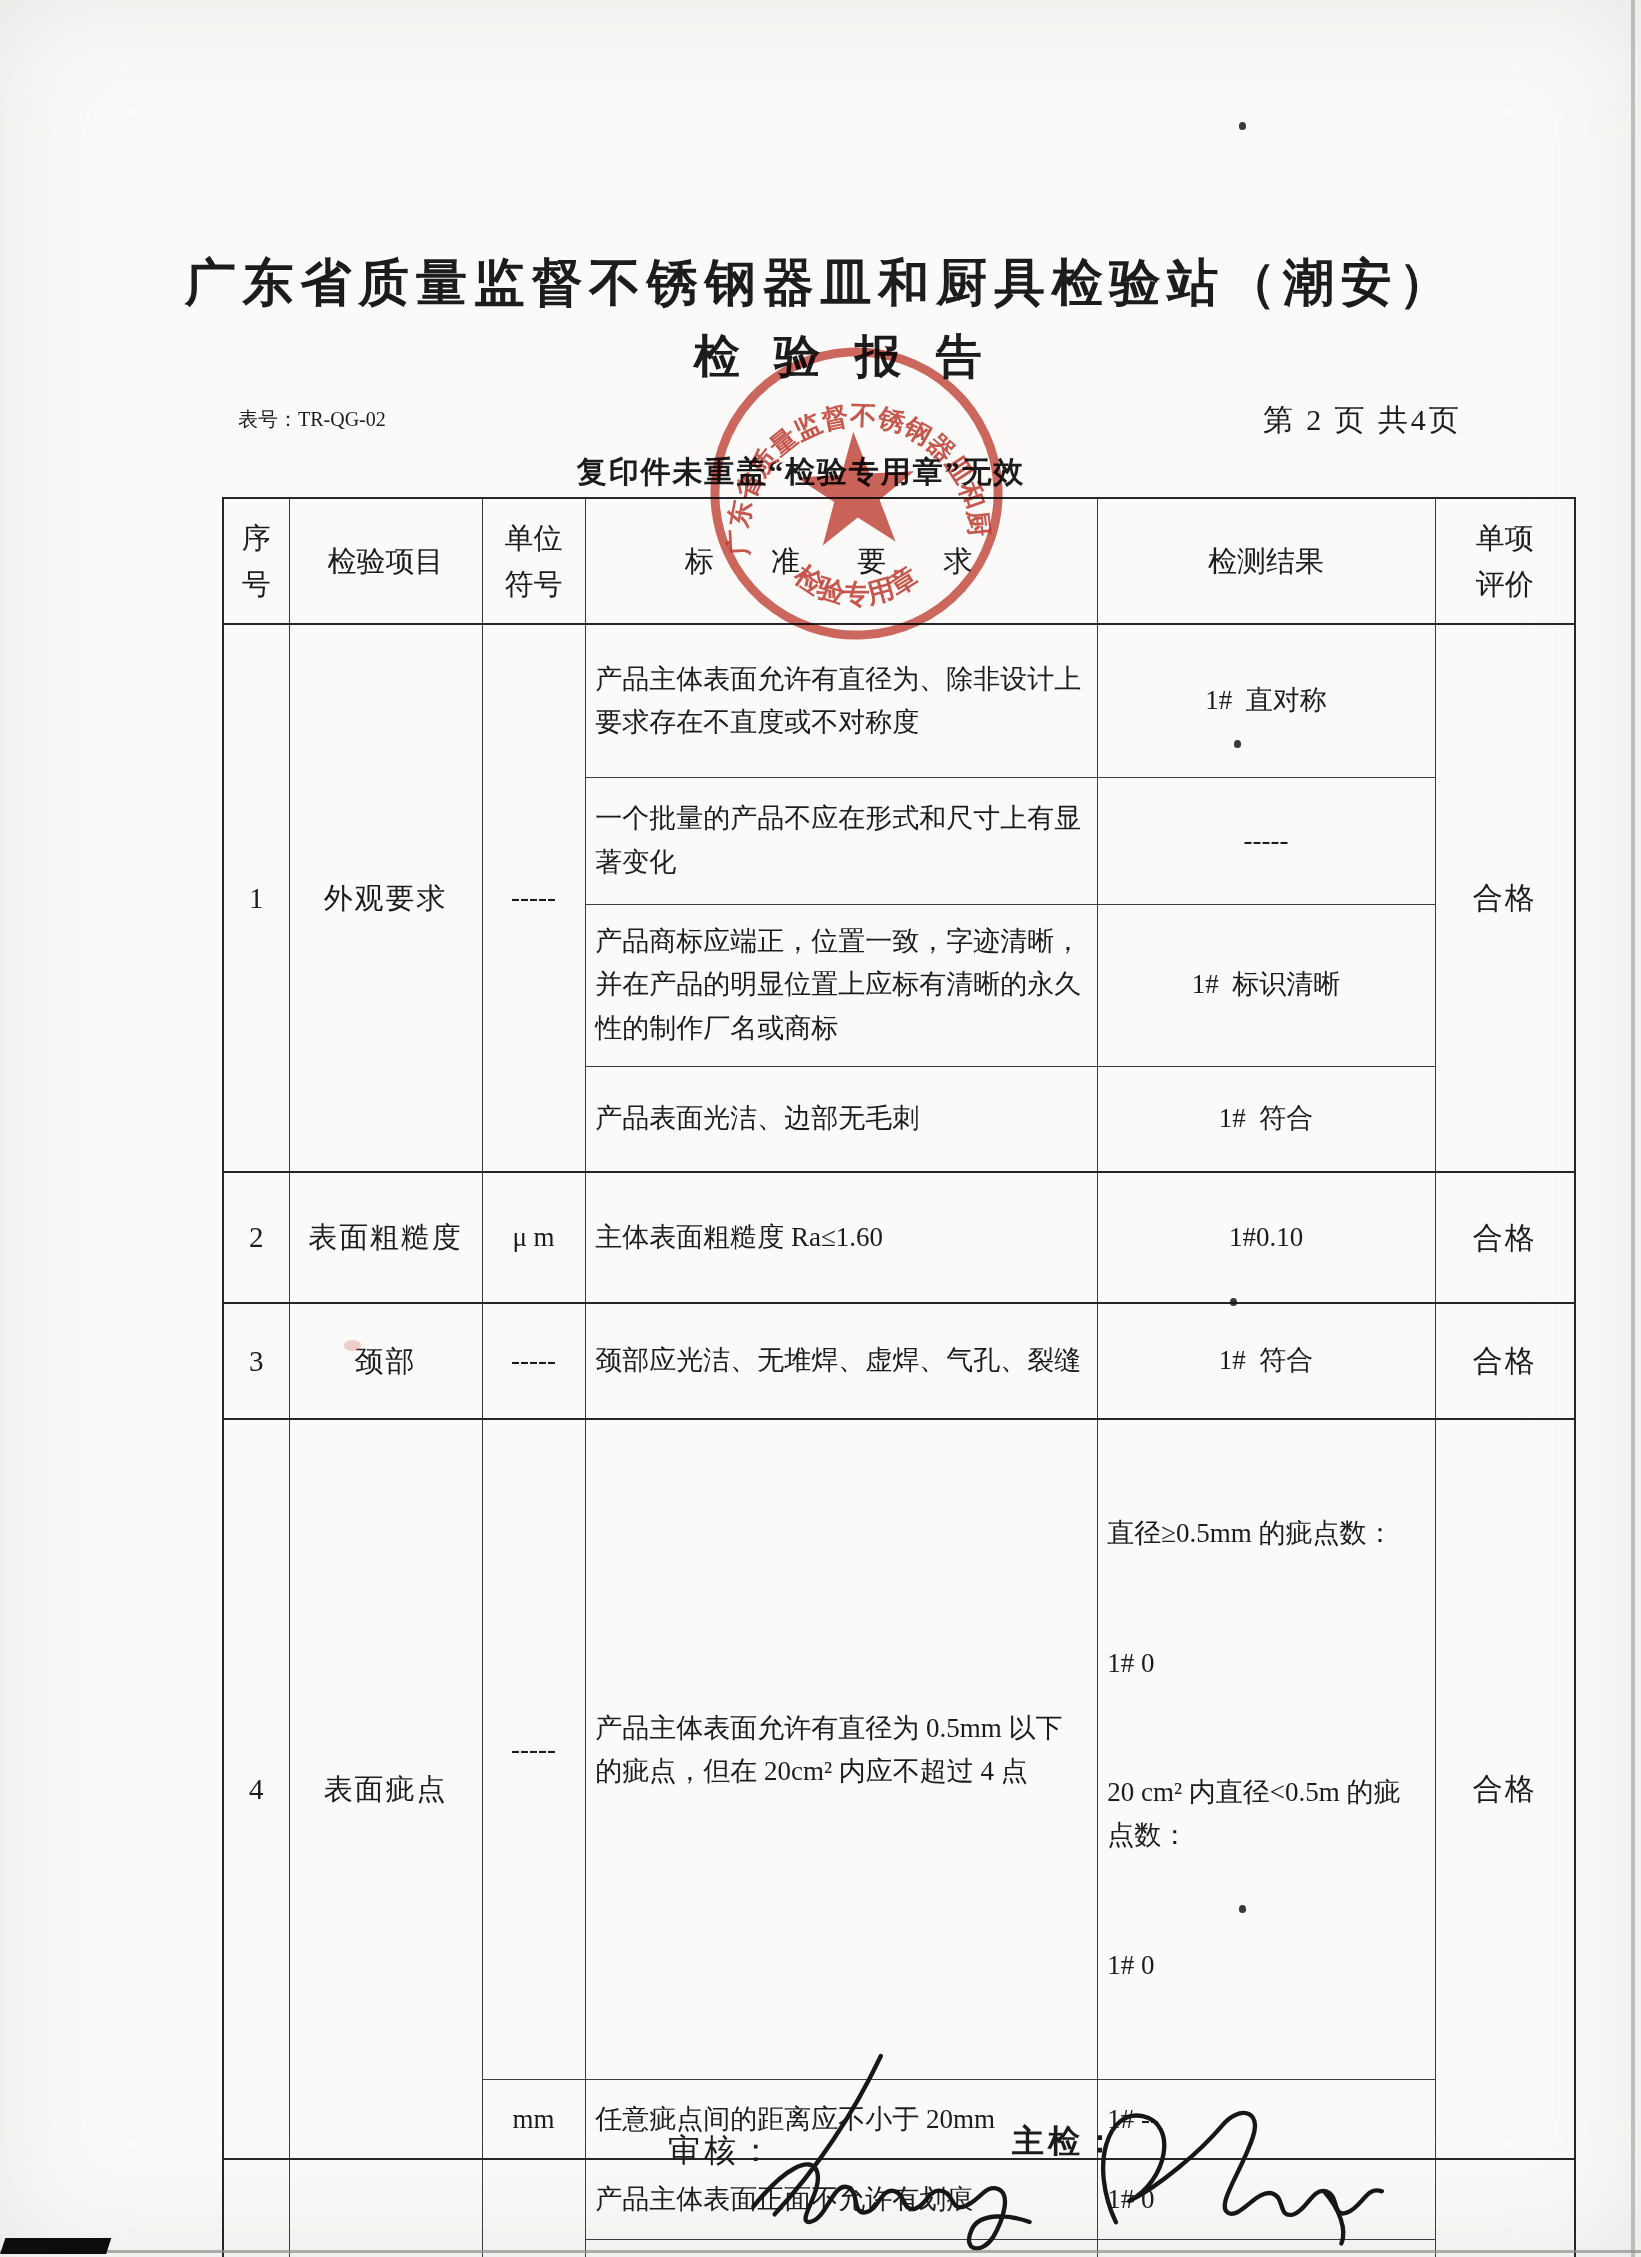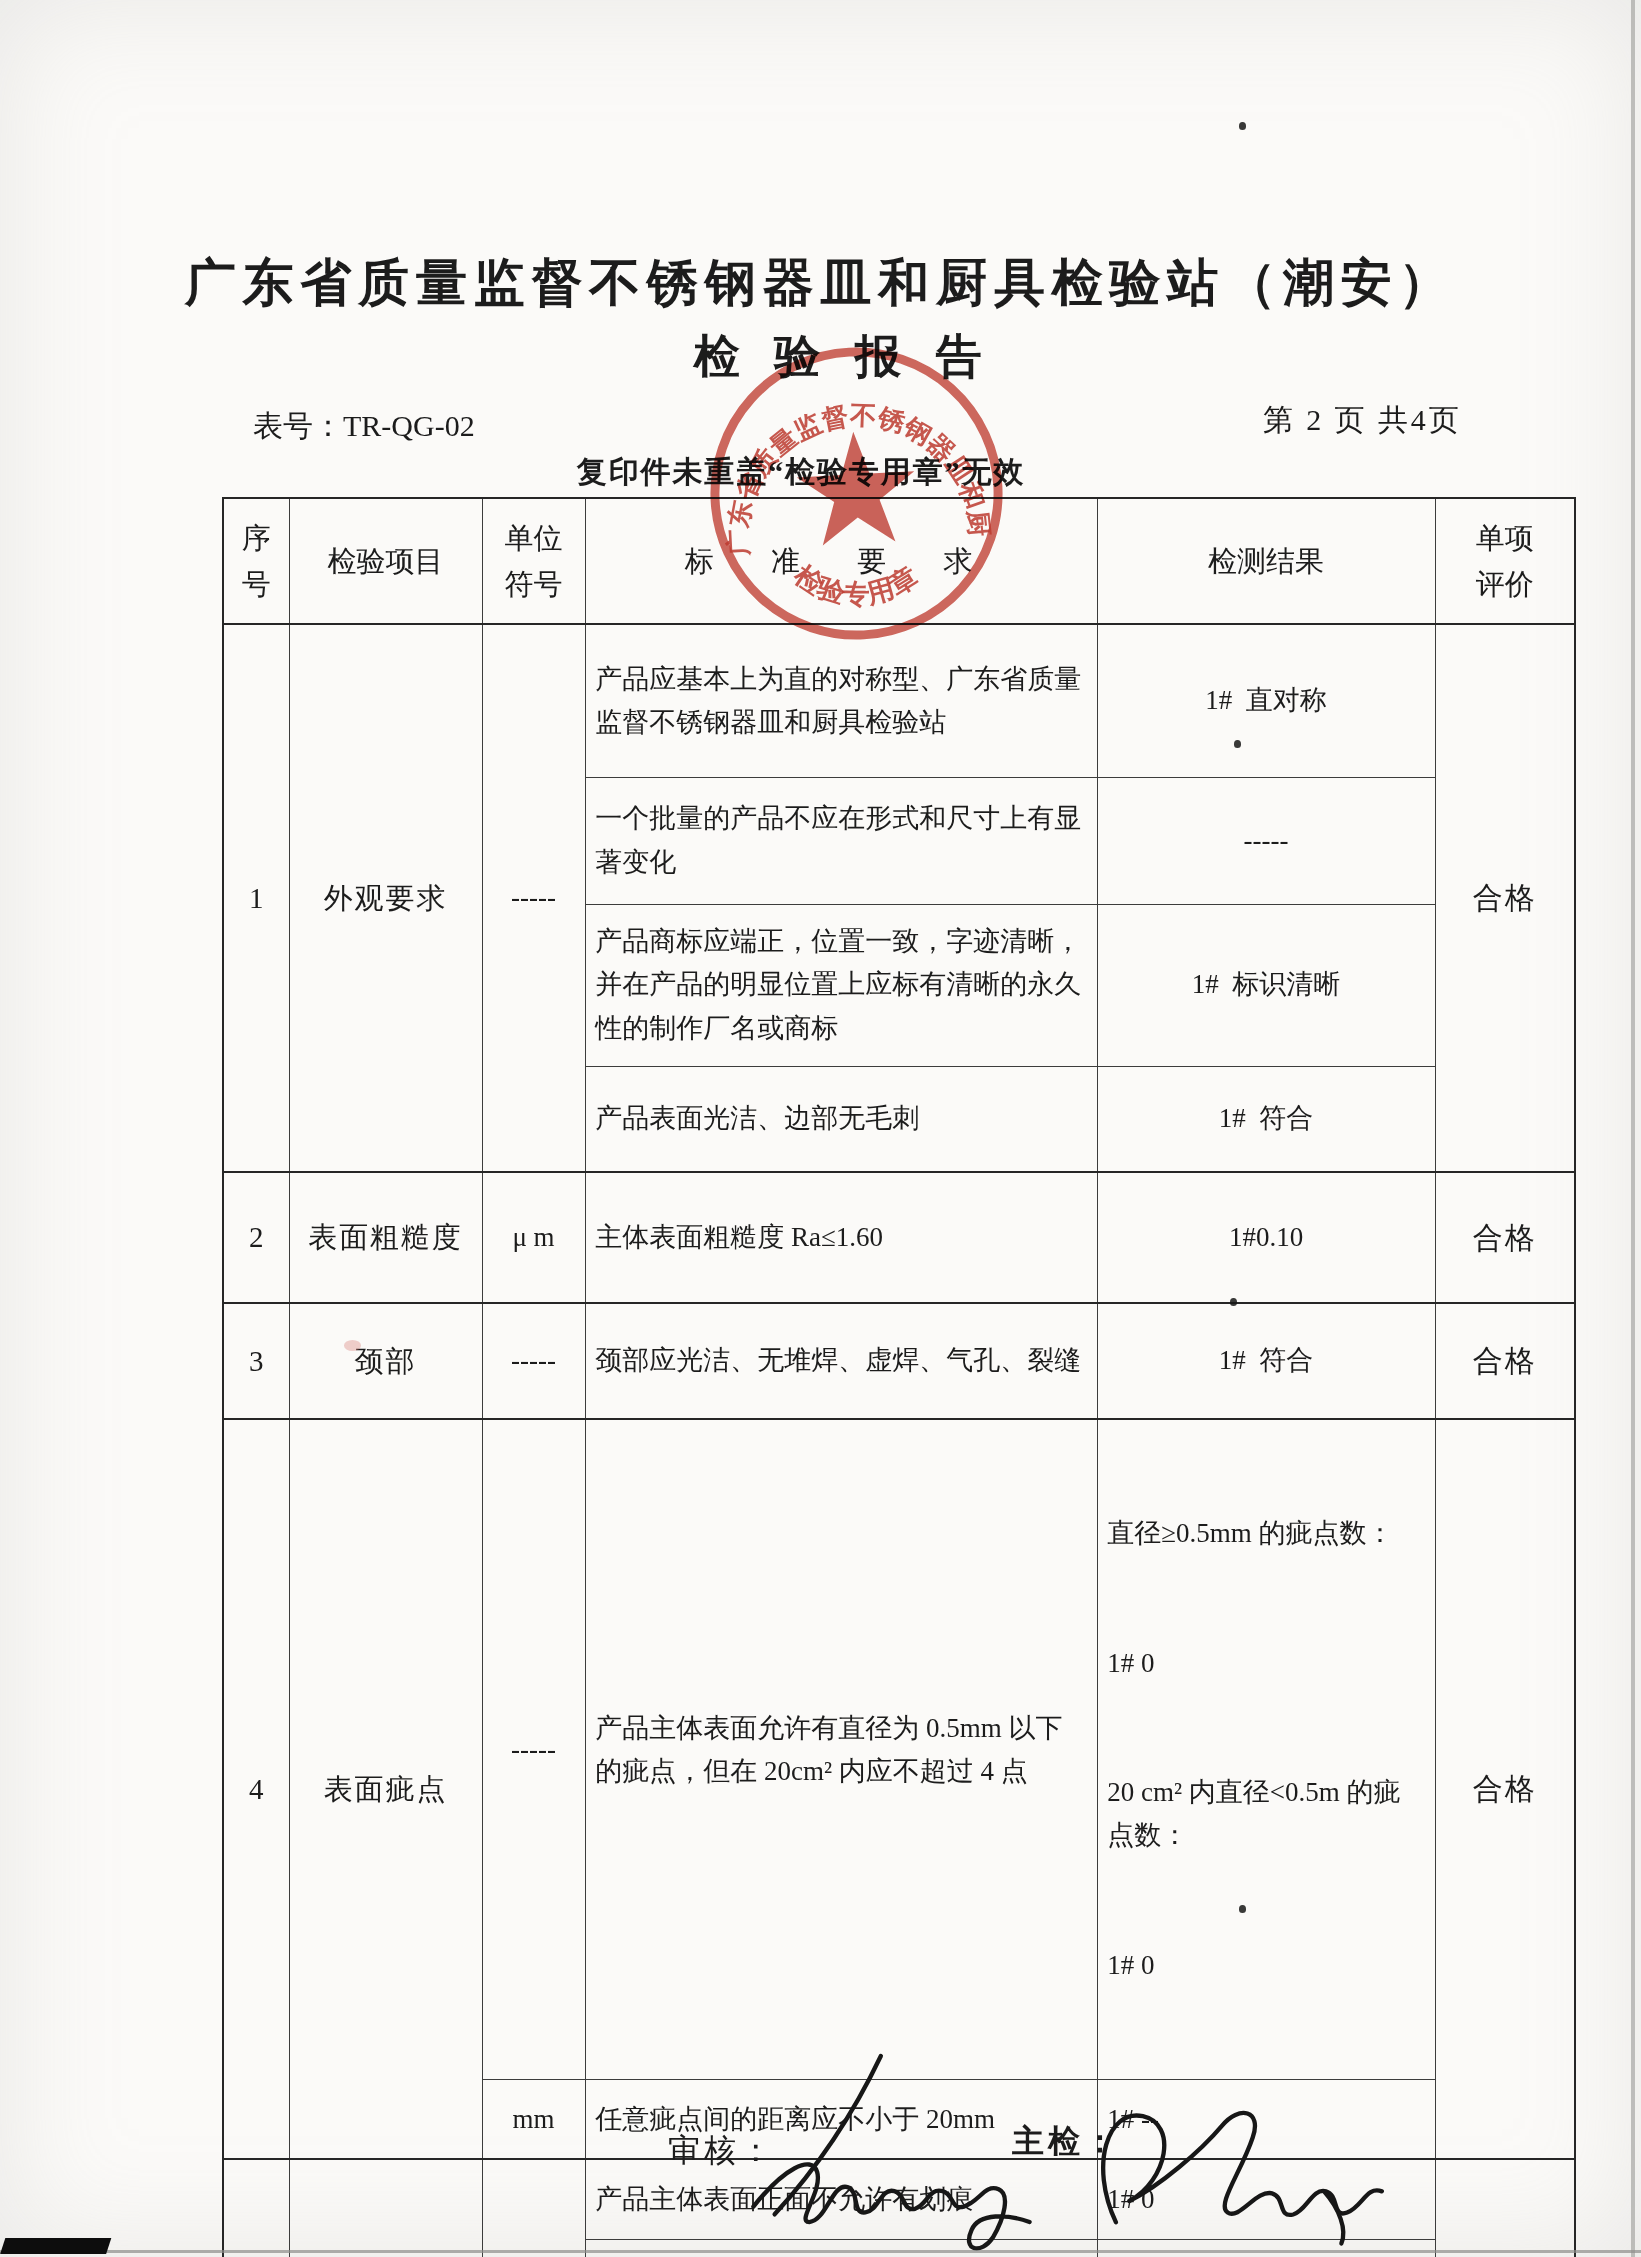--- a/index.html
+++ b/index.html
@@ -11,21 +11,21 @@
   }
   .page{position:absolute;inset:0;background:#fbfaf8;
     box-shadow:inset 0 0 116px rgba(180,180,175,.25);}
   
   .report-no{position:absolute;left:1192px;top:145px;width:425px;
     font-size:43px;letter-spacing:1px;white-space:nowrap;}
   .title{position:absolute;left:0;right:0;top:249px;text-align:center;
     font-size:51px;font-weight:bold;letter-spacing:6.8px;white-space:nowrap;}
   .subtitle{position:absolute;left:0;right:0;top:326px;text-align:center;
     font-size:46px;font-weight:bold;letter-spacing:11.6px;margin-left:46px;}
-  .form-no{position:absolute;left:253px;top:406px;font-size:30px;text-align:center;}
+  .form-no{position:absolute;left:238px;top:406px;font-size:20px;text-align:center;}
   .page-info{position:absolute;left:1263px;top:400px;font-size:30px;letter-spacing:2.9px;}
   .copy-note{position:absolute;left:0;right:39px;top:452px;text-align:center;font-size:30px;letter-spacing:1.9px;font-weight:bold;}
   
   table.report{position:absolute;left:222px;top:497px;width:1352px;
     border-collapse:collapse;table-layout:fixed;font-size:27px;line-height:1.6;}
   table.report td{border:1.5px solid #3c3c3c;vertical-align:middle;
     padding:5.8px 9.7px;word-break:break-all;}
   table.report{border:2.9px solid #262626;}
   tr.gstart>td{border-top:2.9px solid #262626;}
   td.c{text-align:center;padding:5.8px 1.9px;}
@@ -93,21 +93,21 @@
       <td class="hdr">
         <span class="hline">单项</span>
         <span class="hline">评价</span>
       </td>
     </tr>
 
     <tr class="gstart" style="height:153px">
       <td class="c nocol" rowspan="4">1</td>
       <td class="c itemcol" rowspan="4">外观要求</td>
       <td class="c" rowspan="4">-----</td>
-      <td class="std">产品应基本上为直的对称型、广东省质量监督不锈钢器皿和厨具检验站</td>
+      <td class="std">产品主体表面允许有直径为、除非设计上要求存在不直度或不对称度</td>
       <td class="res-c">1#  直对称</td>
       <td class="c verdictcol" rowspan="4">合格</td>
     </tr>
     <tr style="height:127px">
       <td class="std">一个批量的产品不应在形式和尺寸上有显著变化</td>
       <td class="res-c">-----</td>
     </tr>
     <tr style="height:162px">
       <td class="std">产品商标应端正，位置一致，字迹清晰，并在产品的明显位置上应标有清晰的永久性的制作厂名或商标</td>
       <td class="res-c">1#  标识清晰</td>

